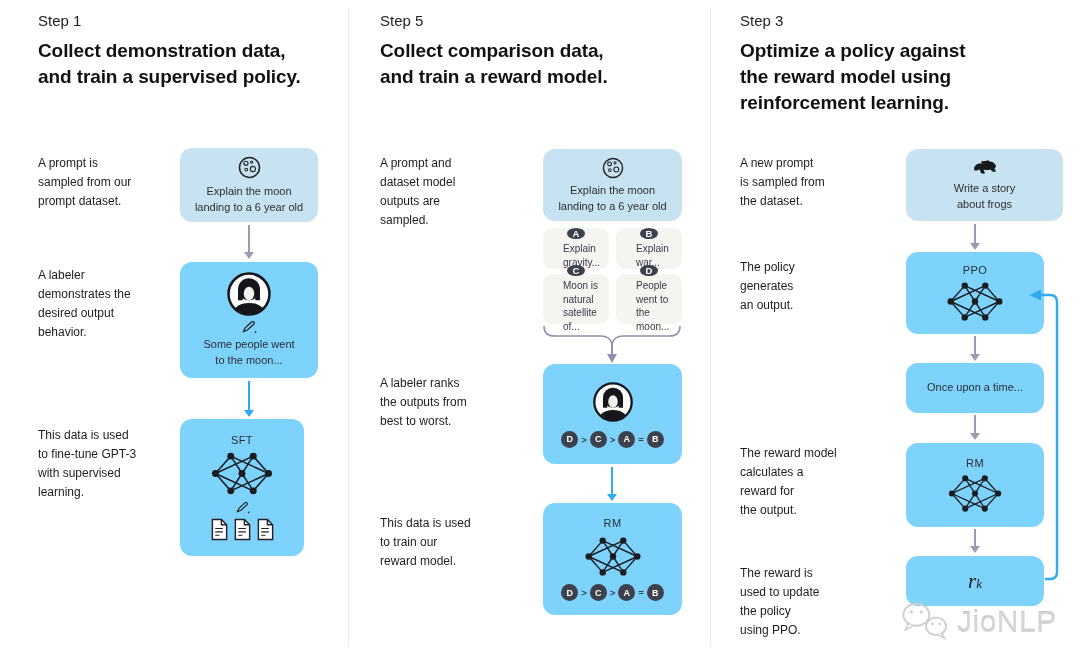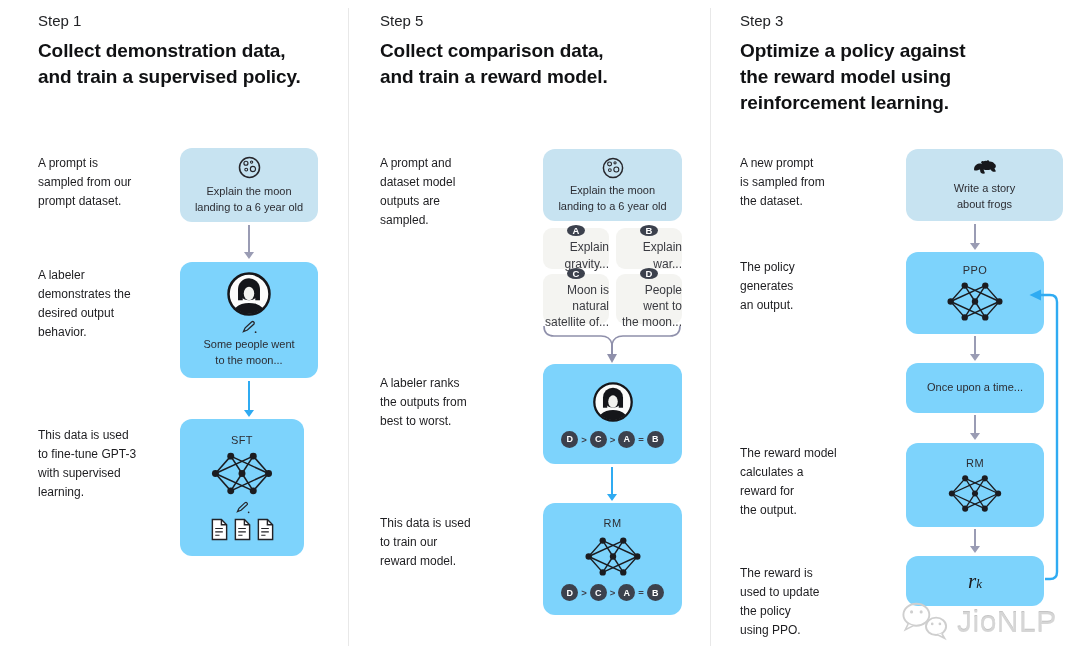--- a/index.html
+++ b/index.html
@@ -13,21 +13,21 @@
                white-space:pre-line;margin-top:8px; }
   .fbox { position:absolute; border-radius:12px; background:#7dd3fc;
           display:flex; flex-direction:column; align-items:center; justify-content:center; }
   .fbox.blue { background:#c7e3f1; }
   .caption { font-size:11px; color:#2c2d33; text-align:center; line-height:1.45; white-space:pre-line; }
   .model-label { font-size:11px; color:#2c2d33; letter-spacing:0.4px; }
   .opt-box { position:absolute; border-radius:9px; background:#f4f4f1;
              display:flex; flex-direction:column; align-items:center; justify-content:center; gap:3px; }
   .opt-circle { width:18px; height:18px; border-radius:50%; background:#3c414d; color:#fff;
                 font-weight:700; font-size:9.5px; display:flex; align-items:center; justify-content:center; }
-  .opt-text { font-size:12px; color:#3a3b41; text-align:right; line-height:1.35; white-space:pre-line; }
+  .opt-text { font-size:10px; color:#3a3b41; text-align:left; line-height:1.35; white-space:pre-line;padding-left:20px; }
   .rank-row { display:flex; align-items:center; gap:3px; }
   .rank-circle { width:17px; height:17px; border-radius:50%; background:#3c414d; color:#fff;
                  font-weight:700; font-size:9px; display:flex; align-items:center; justify-content:center; }
   .rank-sep { font-size:9.5px; font-weight:700; color:#3c414d; }
   .arrow { position:absolute; width:12px; display:flex; flex-direction:column; align-items:center; }
   .arrow .shaft { width:2px; flex:1; }
   .arrow .head { width:0; height:0; border-left:5px solid transparent; border-right:5px solid transparent; }
   .arrow.lav .shaft { background:#9a9cb4; }
   .arrow.lav .head { border-top:7px solid #9a9cb4; }
   .arrow.blu .shaft { background:#2fabf2; }

